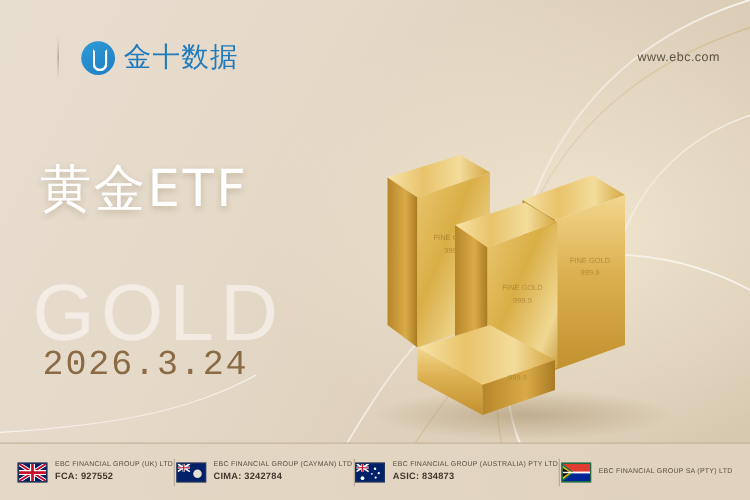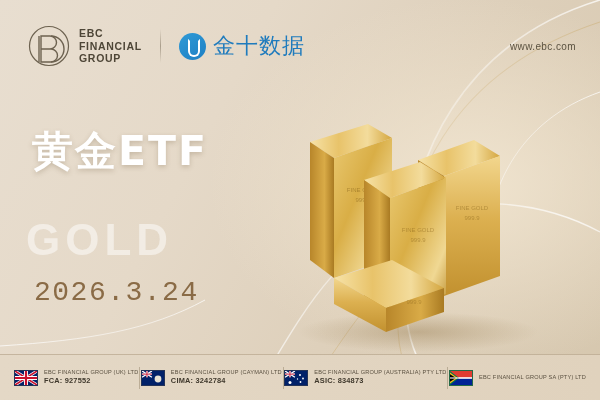--- a/index.html
+++ b/index.html
@@ -101,34 +101,34 @@
     font-size: 10px;
     color: #5b5241;
     letter-spacing: 0.4px;
   }
 
   
   .ghost-word {
     position: absolute;
     left: 26px;
     top: 218px;
-    font-size: 44px;
-    font-weight: 700;
+    font-size: 64px;
+    font-weight: 400;
     letter-spacing: 5px;
     color: rgba(255,255,255,0.5);
     line-height: 1;
     user-select: none;
   }
   .headline {
     position: absolute;
     left: 32px;
     top: 124px;
     color: #ffffff;
     font-family: "DejaVu Sans", sans-serif;
-    font-weight: 700;
+    font-weight: 400;
     font-size: 41px;
     line-height: 1.32;
     letter-spacing: 2px;
     text-shadow: 0 2px 5px rgba(120,100,70,.30);
   }
   .headline .line2 {
     font-size: 37px;
     letter-spacing: 2px;
     margin-left: 2px;
   }
@@ -229,35 +229,20 @@
     </defs>
     <path d="M600,0 C470,40 400,150 405,300 C408,360 430,390 470,400" fill="none" stroke="url(#arcg)" stroke-width="1.6"></path>
     <path d="M600,22 C455,70 392,180 398,330 C400,370 415,392 440,400" fill="none" stroke="url(#arcg2)" stroke-width="1.1"></path>
     <path d="M600,92 C520,120 480,190 486,280" fill="none" stroke="url(#arcg)" stroke-width="1"></path>
     <path d="M250,400 C300,320 330,250 420,215 C470,196 540,200 600,232" fill="none" stroke="url(#arcg)" stroke-width="1.4"></path>
     <path d="M300,400 C352,330 372,280 440,252" fill="none" stroke="url(#arcg2)" stroke-width="1"></path>
     <path d="M0,346 C90,340 150,330 205,300" fill="none" stroke="url(#arcg)" stroke-width="1"></path>
   </svg>
 
   <div class="header">
-    <div class="ebc-logo">
-      <div class="ebc-mark">
-        <svg viewBox="0 0 42 42" width="42" height="42">
-          <circle cx="21" cy="21" r="19.5" fill="none" stroke="#6d6250" stroke-width="1.2"></circle>
-          <path d="M13 11 h9 a6.5 6.5 0 0 1 0 13 h-9 z M13 24 h10 a6.5 6.5 0 0 1 0 13 h-10 z" fill="none" stroke="#6d6250" stroke-width="1.4"></path>
-          <path d="M23 11 a10 10 0 0 1 0 26" fill="none" stroke="#6d6250" stroke-width="1.4"></path>
-          <path d="M11 11 v26" fill="none" stroke="#6d6250" stroke-width="1.4"></path>
-        </svg>
-      </div>
-      <div class="ebc-name">
-        <span>EBC</span>
-        <span>FINANCIAL</span>
-        <span>GROUP</span>
-      </div>
-    </div>
 
     <div class="divider-v"></div>
 
     <div class="js-logo">
       <div class="js-mark"></div>
       <div class="js-text">金十数据</div>
     </div>
 
     <div class="site-url">www.ebc.com</div>
   </div>

